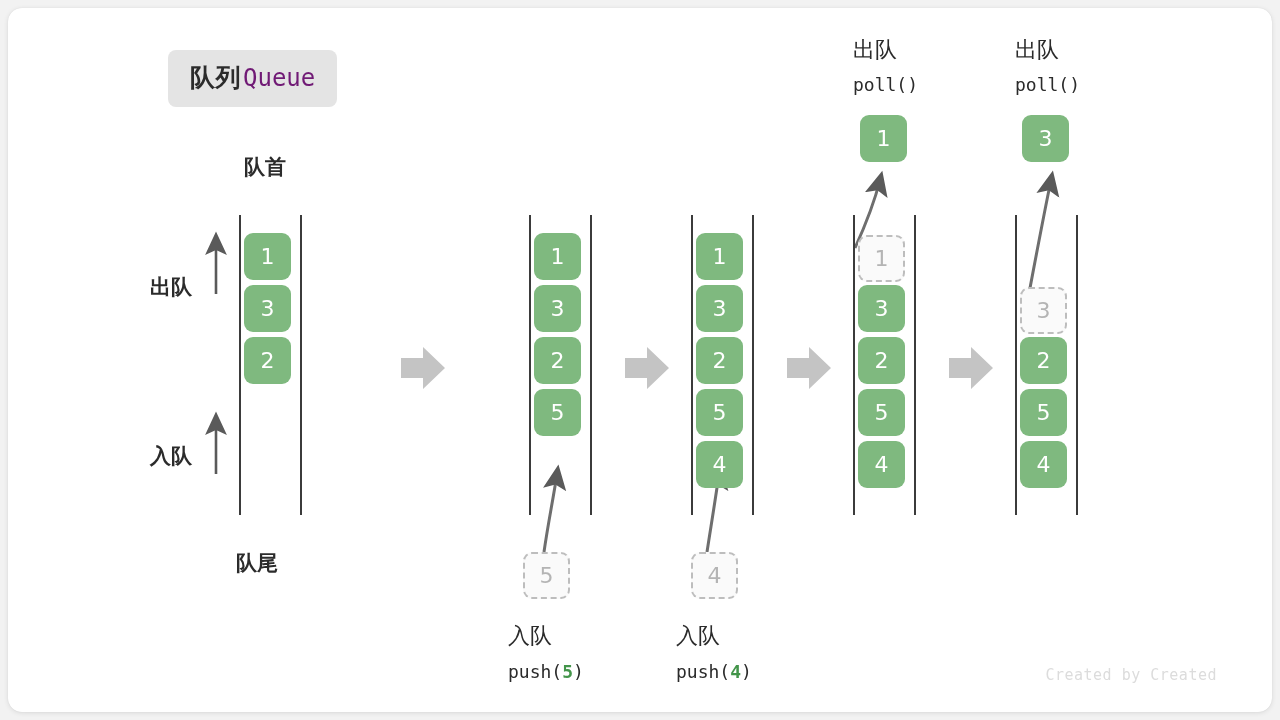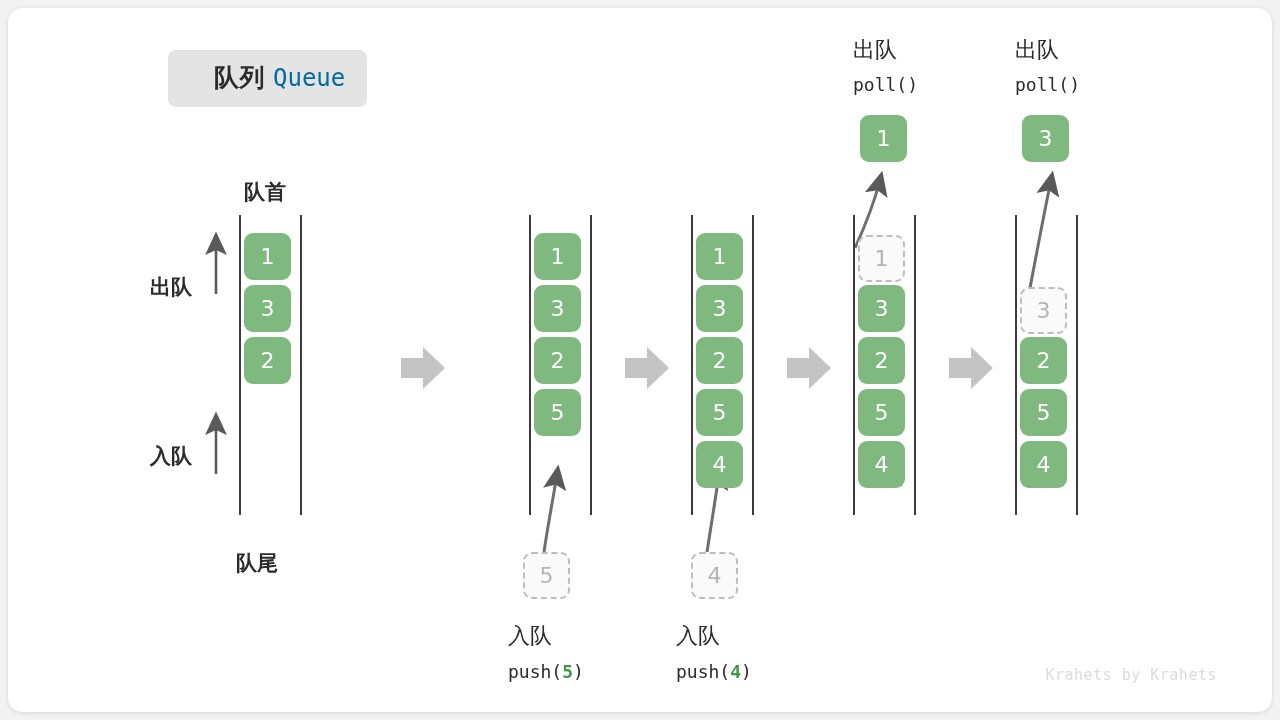--- a/index.html
+++ b/index.html
@@ -32,27 +32,26 @@
     background: #e4e4e4;
     border-radius: 8px;
     padding: 11px 22px 13px 22px;
     white-space: nowrap;
   }
   #title-badge .cn {
     font-size: 25px;
     font-weight: bold;
     color: #2b2b2b;
     letter-spacing: 0.5px;
-    margin-left: 24px;
   }
   #title-badge .en {
     font-size: 24px;
-    color: #0369a1;
+    color: #701a75;
     font-family: "DejaVu Sans Mono", "Liberation Mono", monospace;
-    margin-left: 8px;
+    margin-left: 2px;
   }
 
   
   .cn-bold {
     font-size: 21px;
     font-weight: bold;
     color: #2b2b2b;
     position: absolute;
     white-space: nowrap;
   }
@@ -161,21 +160,21 @@
     </g>
     <g fill="#c4c4c4">
       <path d="M779,350 h22 v-11 l22,21 -22,21 v-11 h-22 z"></path>
     </g>
     <g fill="#c4c4c4">
       <path d="M941,350 h22 v-11 l22,21 -22,21 v-11 h-22 z"></path>
     </g>
   </svg>
 
   <div>
-    <div class="cn-bold" style="left:236px; top:170px;font-family:Liberation Mono, monospace;">队首</div>
+    <div class="cn-bold" style="left:236px; top:145px;font-family:Liberation Mono, monospace;">队首</div>
     <div class="cn-bold" style="left:228px; top:541px;">队尾</div>
     <div class="cn-bold" style="left:142px; top:265px;">出队</div>
     <div class="cn-bold" style="left:142px; top:434px;">入队</div>
 
     <div class="rail" style="left:231px; top:207px; height:300px;"></div>
     <div class="rail" style="left:292px; top:207px; height:300px;"></div>
 
     <div class="cell" style="left:236px; top:225px;">1</div>
     <div class="cell" style="left:236px; top:277px;">3</div>
     <div class="cell" style="left:236px; top:329px;">2</div>
@@ -244,15 +243,15 @@
 
     <div class="rail" style="left:1007px; top:207px; height:300px;"></div>
     <div class="rail" style="left:1068px; top:207px; height:300px;"></div>
 
     <div class="cell ghost" style="left:1012px; top:279px;">3</div>
     <div class="cell" style="left:1012px; top:329px;">2</div>
     <div class="cell" style="left:1012px; top:381px;">5</div>
     <div class="cell" style="left:1012px; top:433px;">4</div>
   </div>
 
-  <div id="watermark">Krahets by Krahets</div>
+  <div id="watermark">Created by Created</div>
 
 </div>
 
 </body></html>

